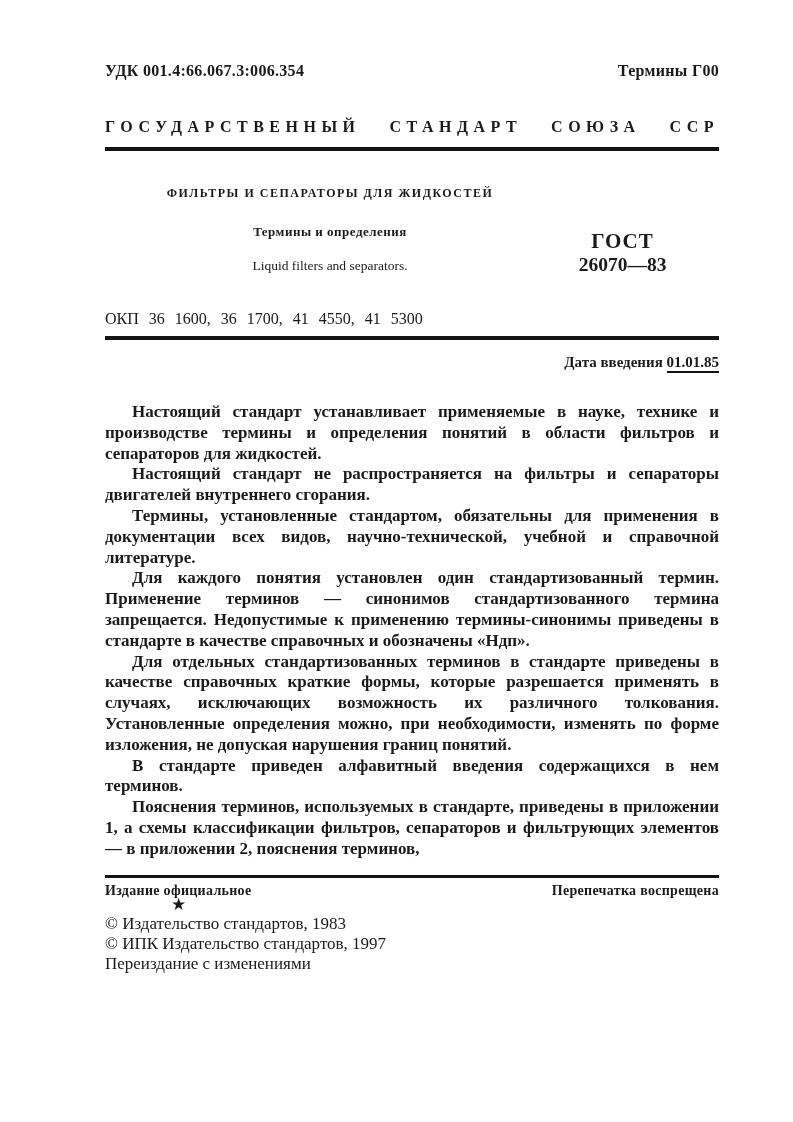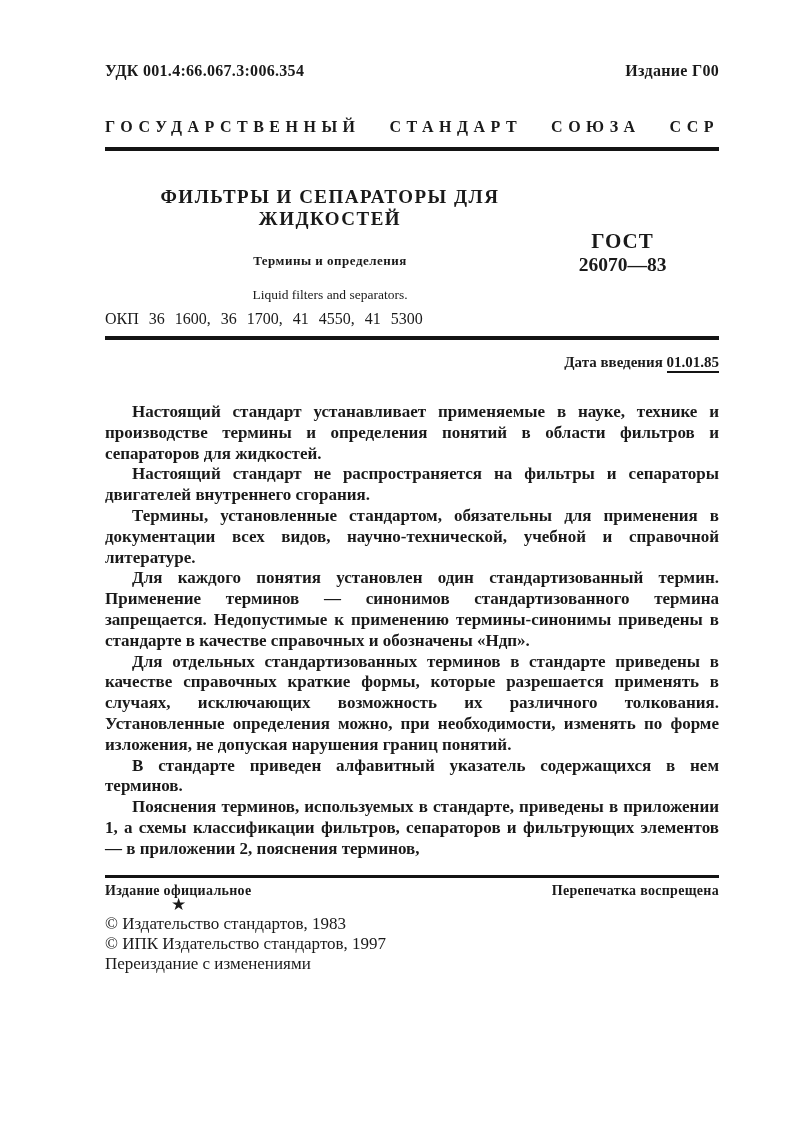--- a/index.html
+++ b/index.html
@@ -47,21 +47,21 @@
   .rule2 { top: 336px; height: 4px; }
   .rule3 { top: 875px; height: 3px; }
 
   .title-col {
     top: 186px;
     left: 0;
     width: 450px;
     text-align: center;
   }
   .title-ru {
-    font-size: 19px;
+    font-size: 12px;
     font-weight: bold;
     letter-spacing: 1.5px;
     margin: 0 0 23px 0;
   }
   .subtitle-ru {
     font-size: 13px;
     font-weight: bold;
     letter-spacing: 0.5px;
     margin: 0 0 17px 0;
   }
@@ -136,21 +136,21 @@
   }
 </style>
 </head>
 <body>
 
 <div class="page">
   <div class="content">
 
     <div class="abs top-line">
       <span>УДК  001.4:66.067.3:006.354</span>
-      <span>Издание Г00</span>
+      <span>Термины Г00</span>
     </div>
 
     <div class="abs banner">ГОСУДАРСТВЕННЫЙ СТАНДАРТ СОЮЗА ССР</div>
 
     <div class="abs rule rule1"></div>
 
     <div class="abs title-col">
       <div class="title-ru">ФИЛЬТРЫ И СЕПАРАТОРЫ ДЛЯ ЖИДКОСТЕЙ</div>
       <div class="subtitle-ru">Термины и определения</div>
       <div class="sub-en">
@@ -171,21 +171,21 @@
       <span>Дата введения </span>
       <span class="date-value">01.01.85</span>
     </div>
 
     <div class="abs body-text">
       <p>Настоящий стандарт устанавливает применяемые в науке, технике и производстве термины и определения понятий в области фильтров и сепараторов для жидкостей.</p>
       <p>Настоящий стандарт не распространяется на фильтры и сепараторы двигателей внутреннего сгорания.</p>
       <p>Термины, установленные стандартом, обязательны для применения в документации всех видов, научно-технической, учебной и справочной литературе.</p>
       <p>Для каждого понятия установлен один стандартизованный термин. Применение терминов — синонимов стандартизованного термина запрещается. Недопустимые к применению термины-синонимы приведены в стандарте в качестве справочных и обозначены «Ндп».</p>
       <p>Для отдельных стандартизованных терминов в стандарте приведены в качестве справочных краткие формы, которые разрешается применять в случаях, исключающих возможность их различного толкования. Установленные определения можно, при необходимости, изменять по форме изложения, не допуская нарушения границ понятий.</p>
-      <p>В стандарте приведен алфавитный указатель содержащихся в нем терминов.</p>
+      <p>В стандарте приведен алфавитный введения содержащихся в нем терминов.</p>
       <p>Пояснения терминов, используемых в стандарте, приведены в приложении 1, а схемы классификации фильтров, сепараторов и фильтрующих элементов — в приложении 2, пояснения терминов,</p>
     </div>
 
     <div class="abs rule rule3"></div>
 
     <div class="abs footer-row">
       <span>Издание официальное</span>
       <span>Перепечатка воспрещена</span>
     </div>
 

